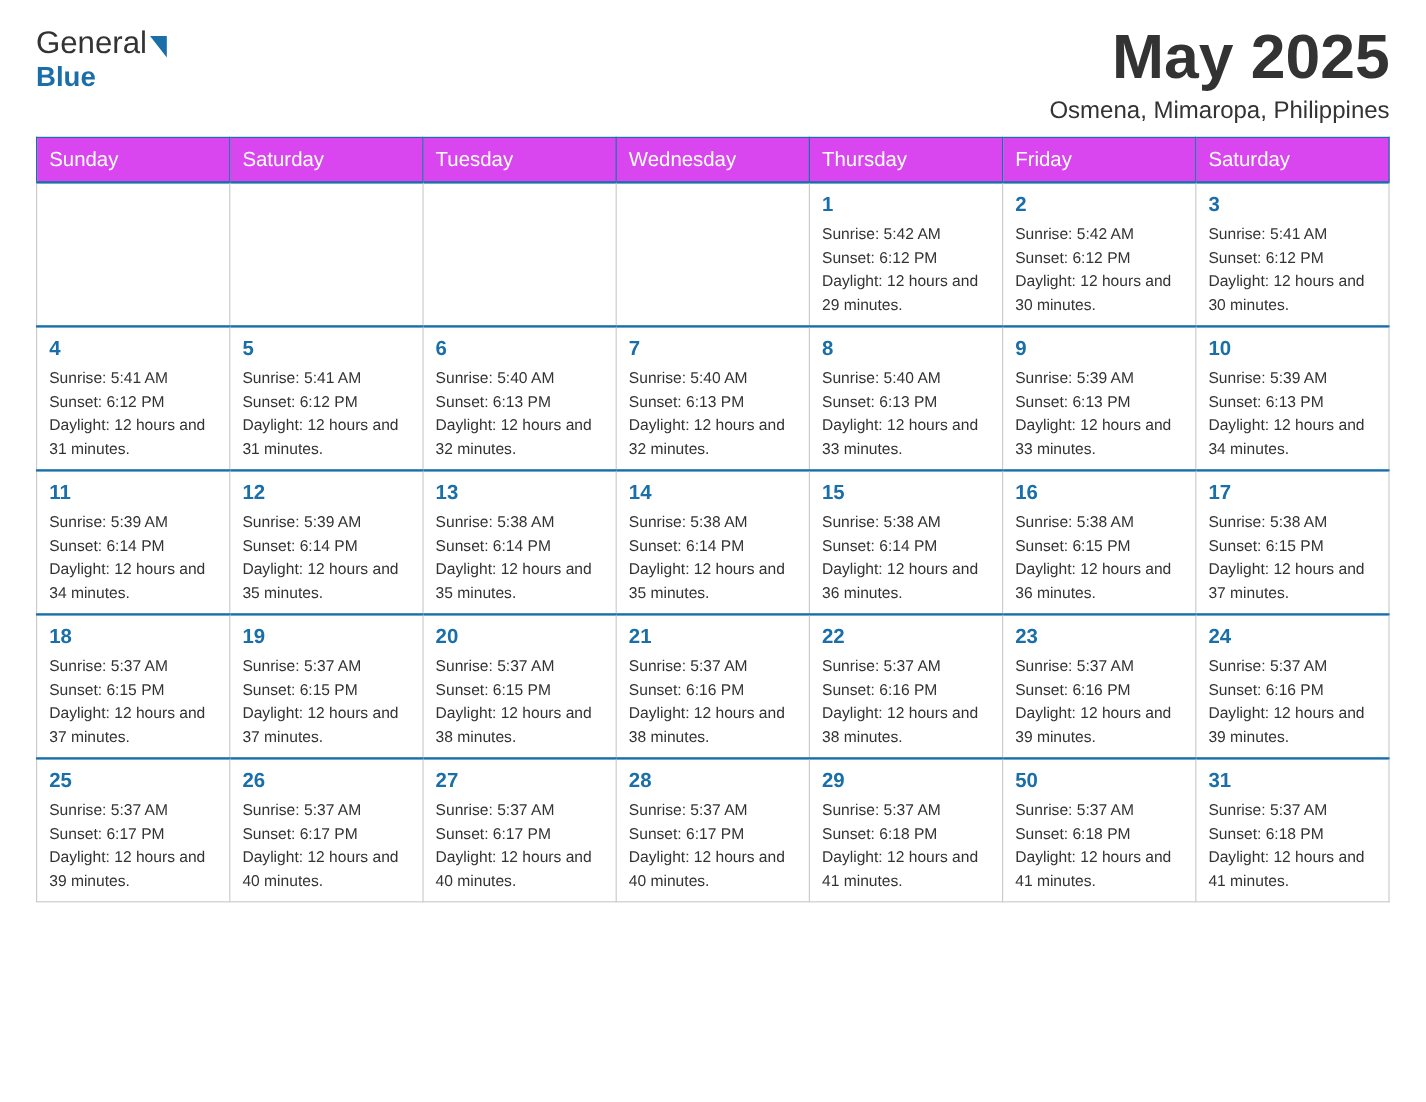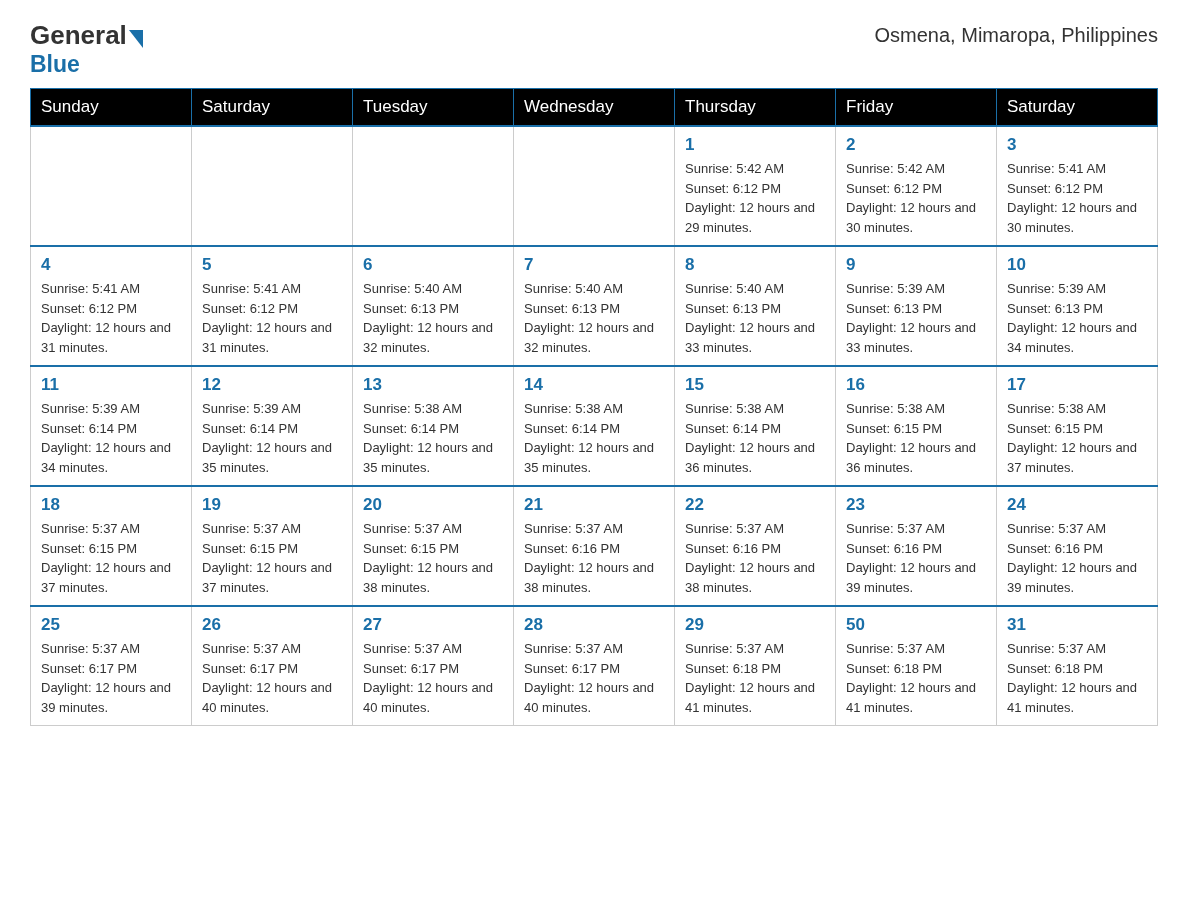--- a/index.html
+++ b/index.html
@@ -16,21 +16,21 @@
       justify-content: space-between;
       align-items: flex-start;
       margin-bottom: 10px;
     }
     .logo {
       display: flex;
       align-items: center;
     }
     .logo-text-general {
       font-size: 26px;
-      font-weight: bold;
+      font-weight: normal;
       color: #333;
     }
     .logo-text-blue {
       font-size: 23px;
       font-weight: bold;
       color: #1a6fa8;
     }
     .logo-triangle {
       width: 0;
       height: 0;
@@ -53,21 +53,21 @@
       font-size: 20px;
       color: #333;
       margin-top: 4px;
     }
     .calendar {
       width: 100%;
       border-collapse: collapse;
       margin-top: 10px;
     }
     .calendar th {
-      background-color: #000000;
+      background-color: #d946ef;
       color: #fff;
       text-align: left;
       padding: 8px 10px;
       font-size: 17px;
       font-weight: normal;
       border: 1px solid #1a6fa8;
     }
     .calendar td {
       vertical-align: top;
       padding: 8px 10px;
@@ -102,20 +102,21 @@
   <div class="logo">
     <div style="display:flex; flex-direction:column; align-items:flex-start;">
       <div style="display:flex; align-items:center;">
         <span class="logo-text-general">General</span>
         <div class="logo-triangle"></div>
       </div>
       <span class="logo-text-blue">Blue</span>
     </div>
   </div>
   <div class="title-section">
+    <div class="month-title">May 2025</div>
     <div class="location-title">Osmena, Mimaropa, Philippines</div>
   </div>
 </div>
 
 <table class="calendar">
   <thead>
     <tr>
     <th>Sunday</th>
         <th>Saturday</th>
         <th>Tuesday</th>

